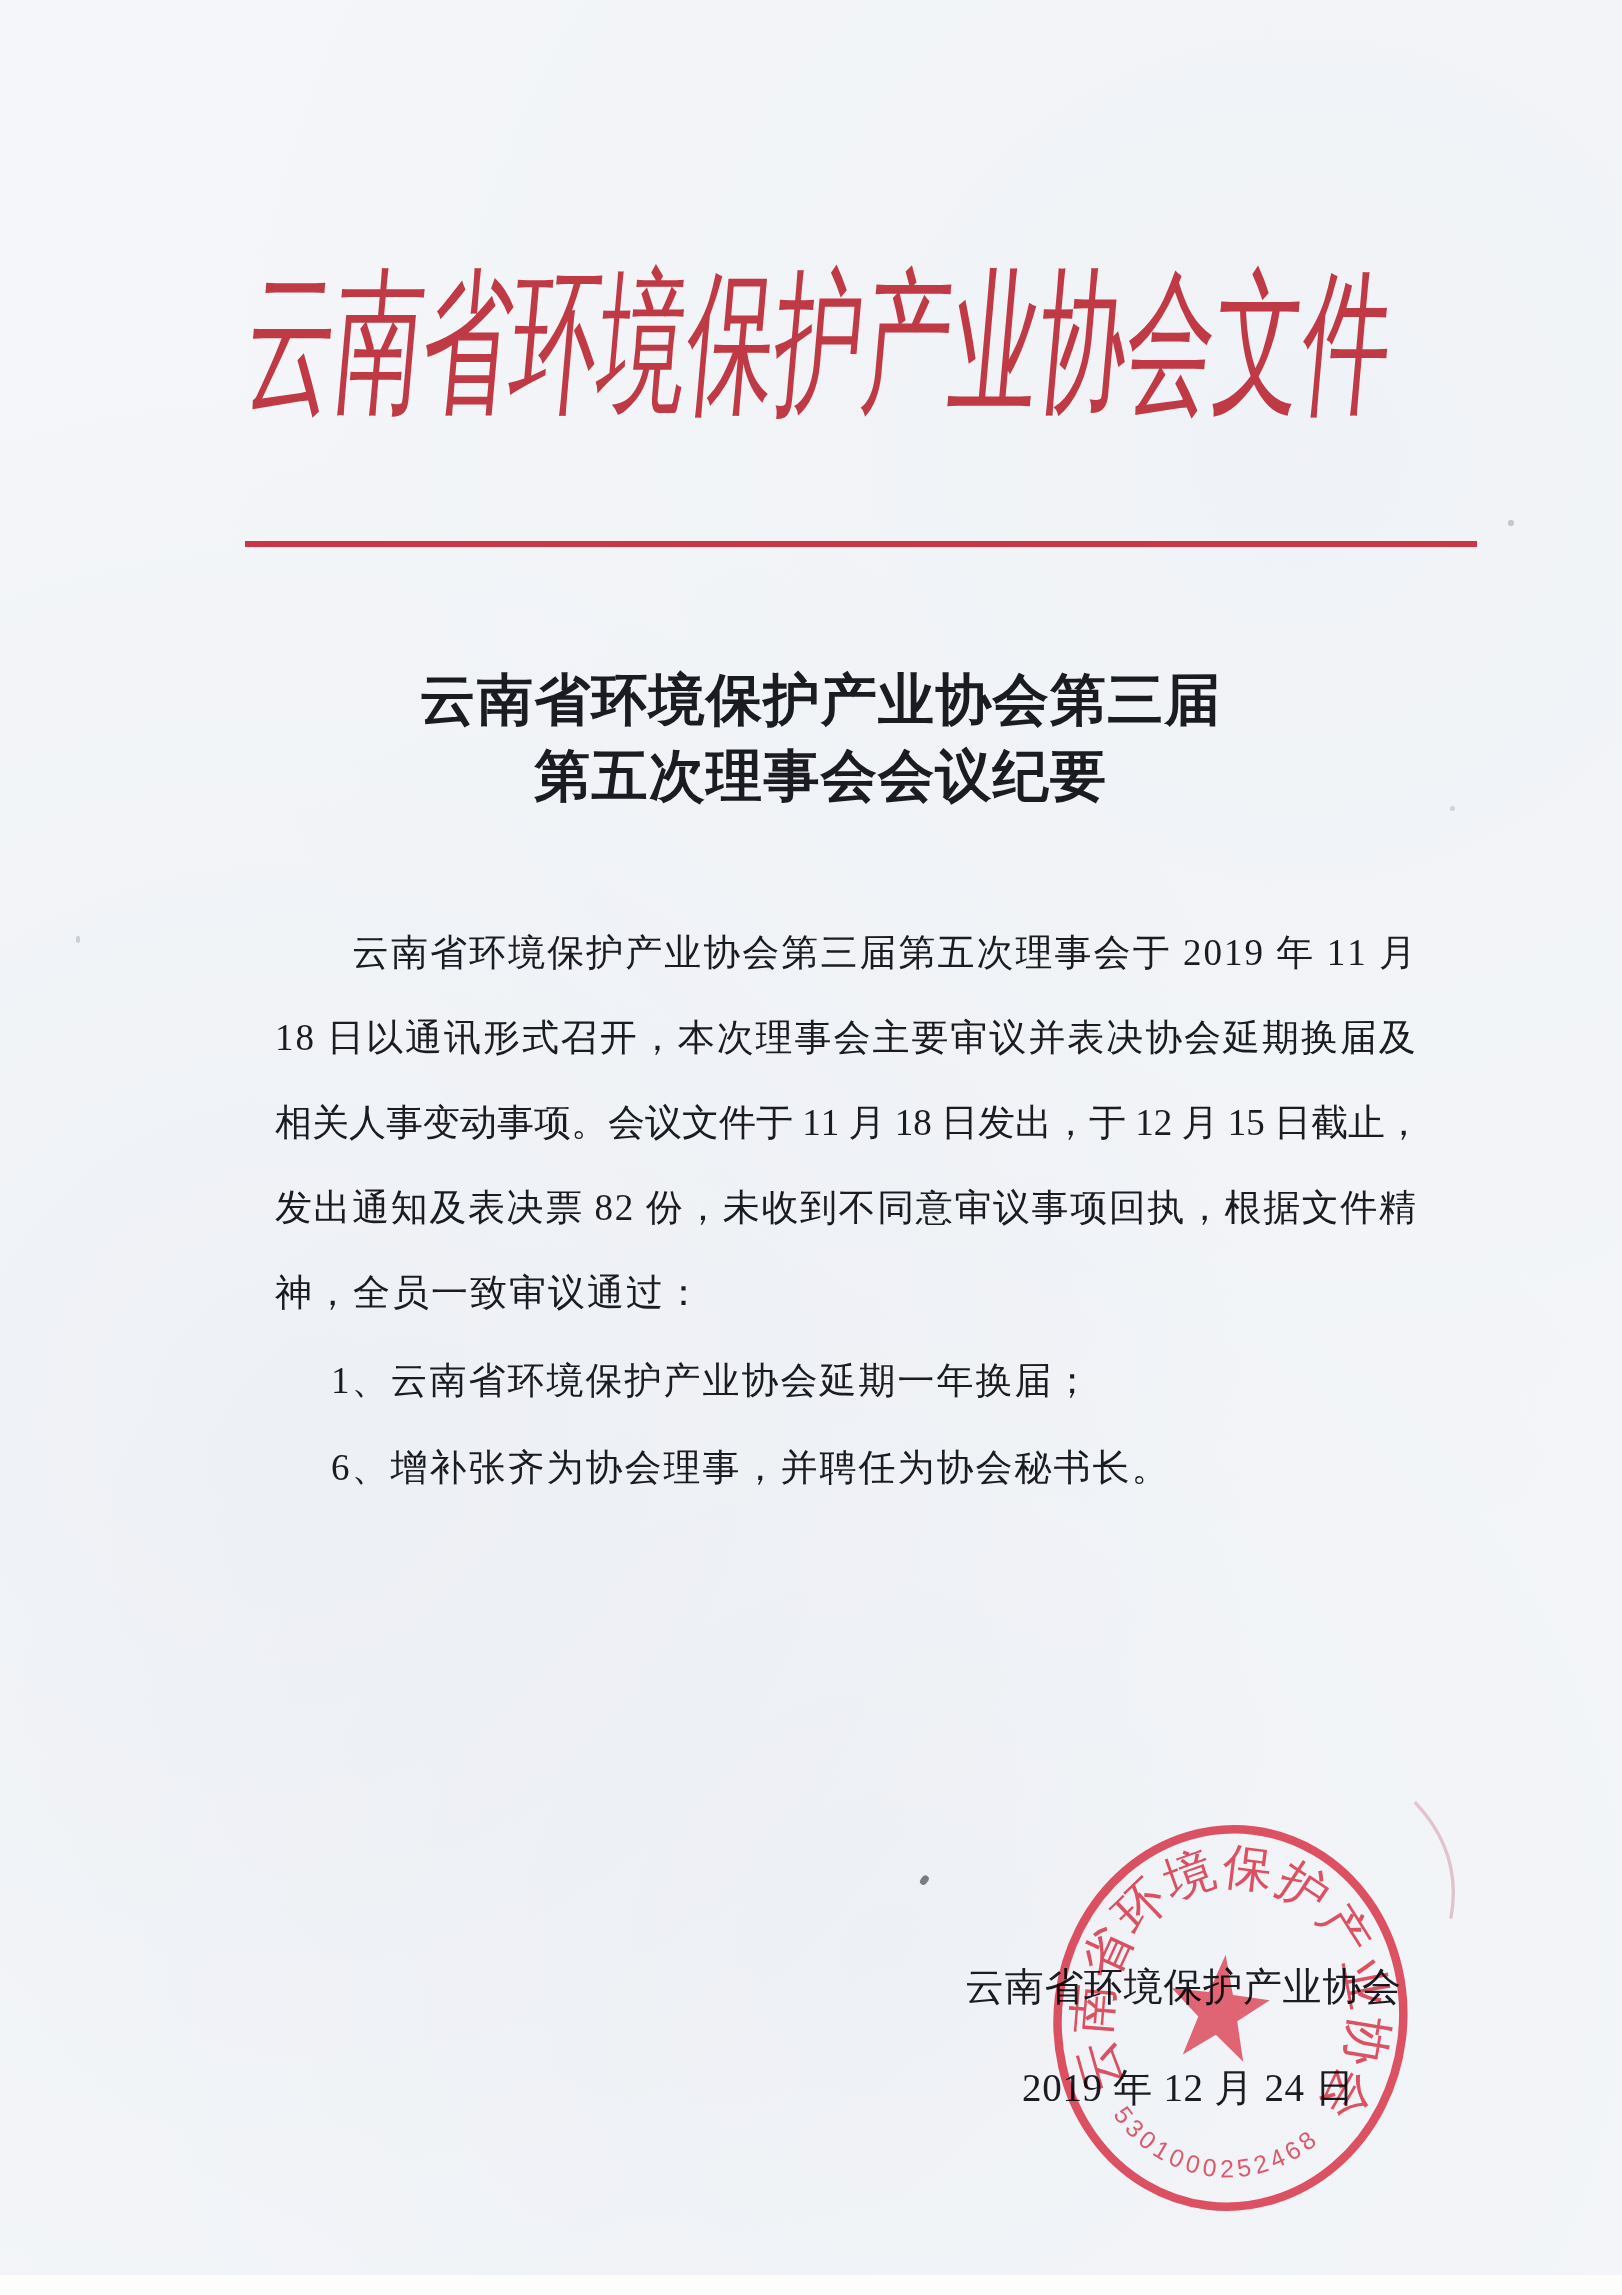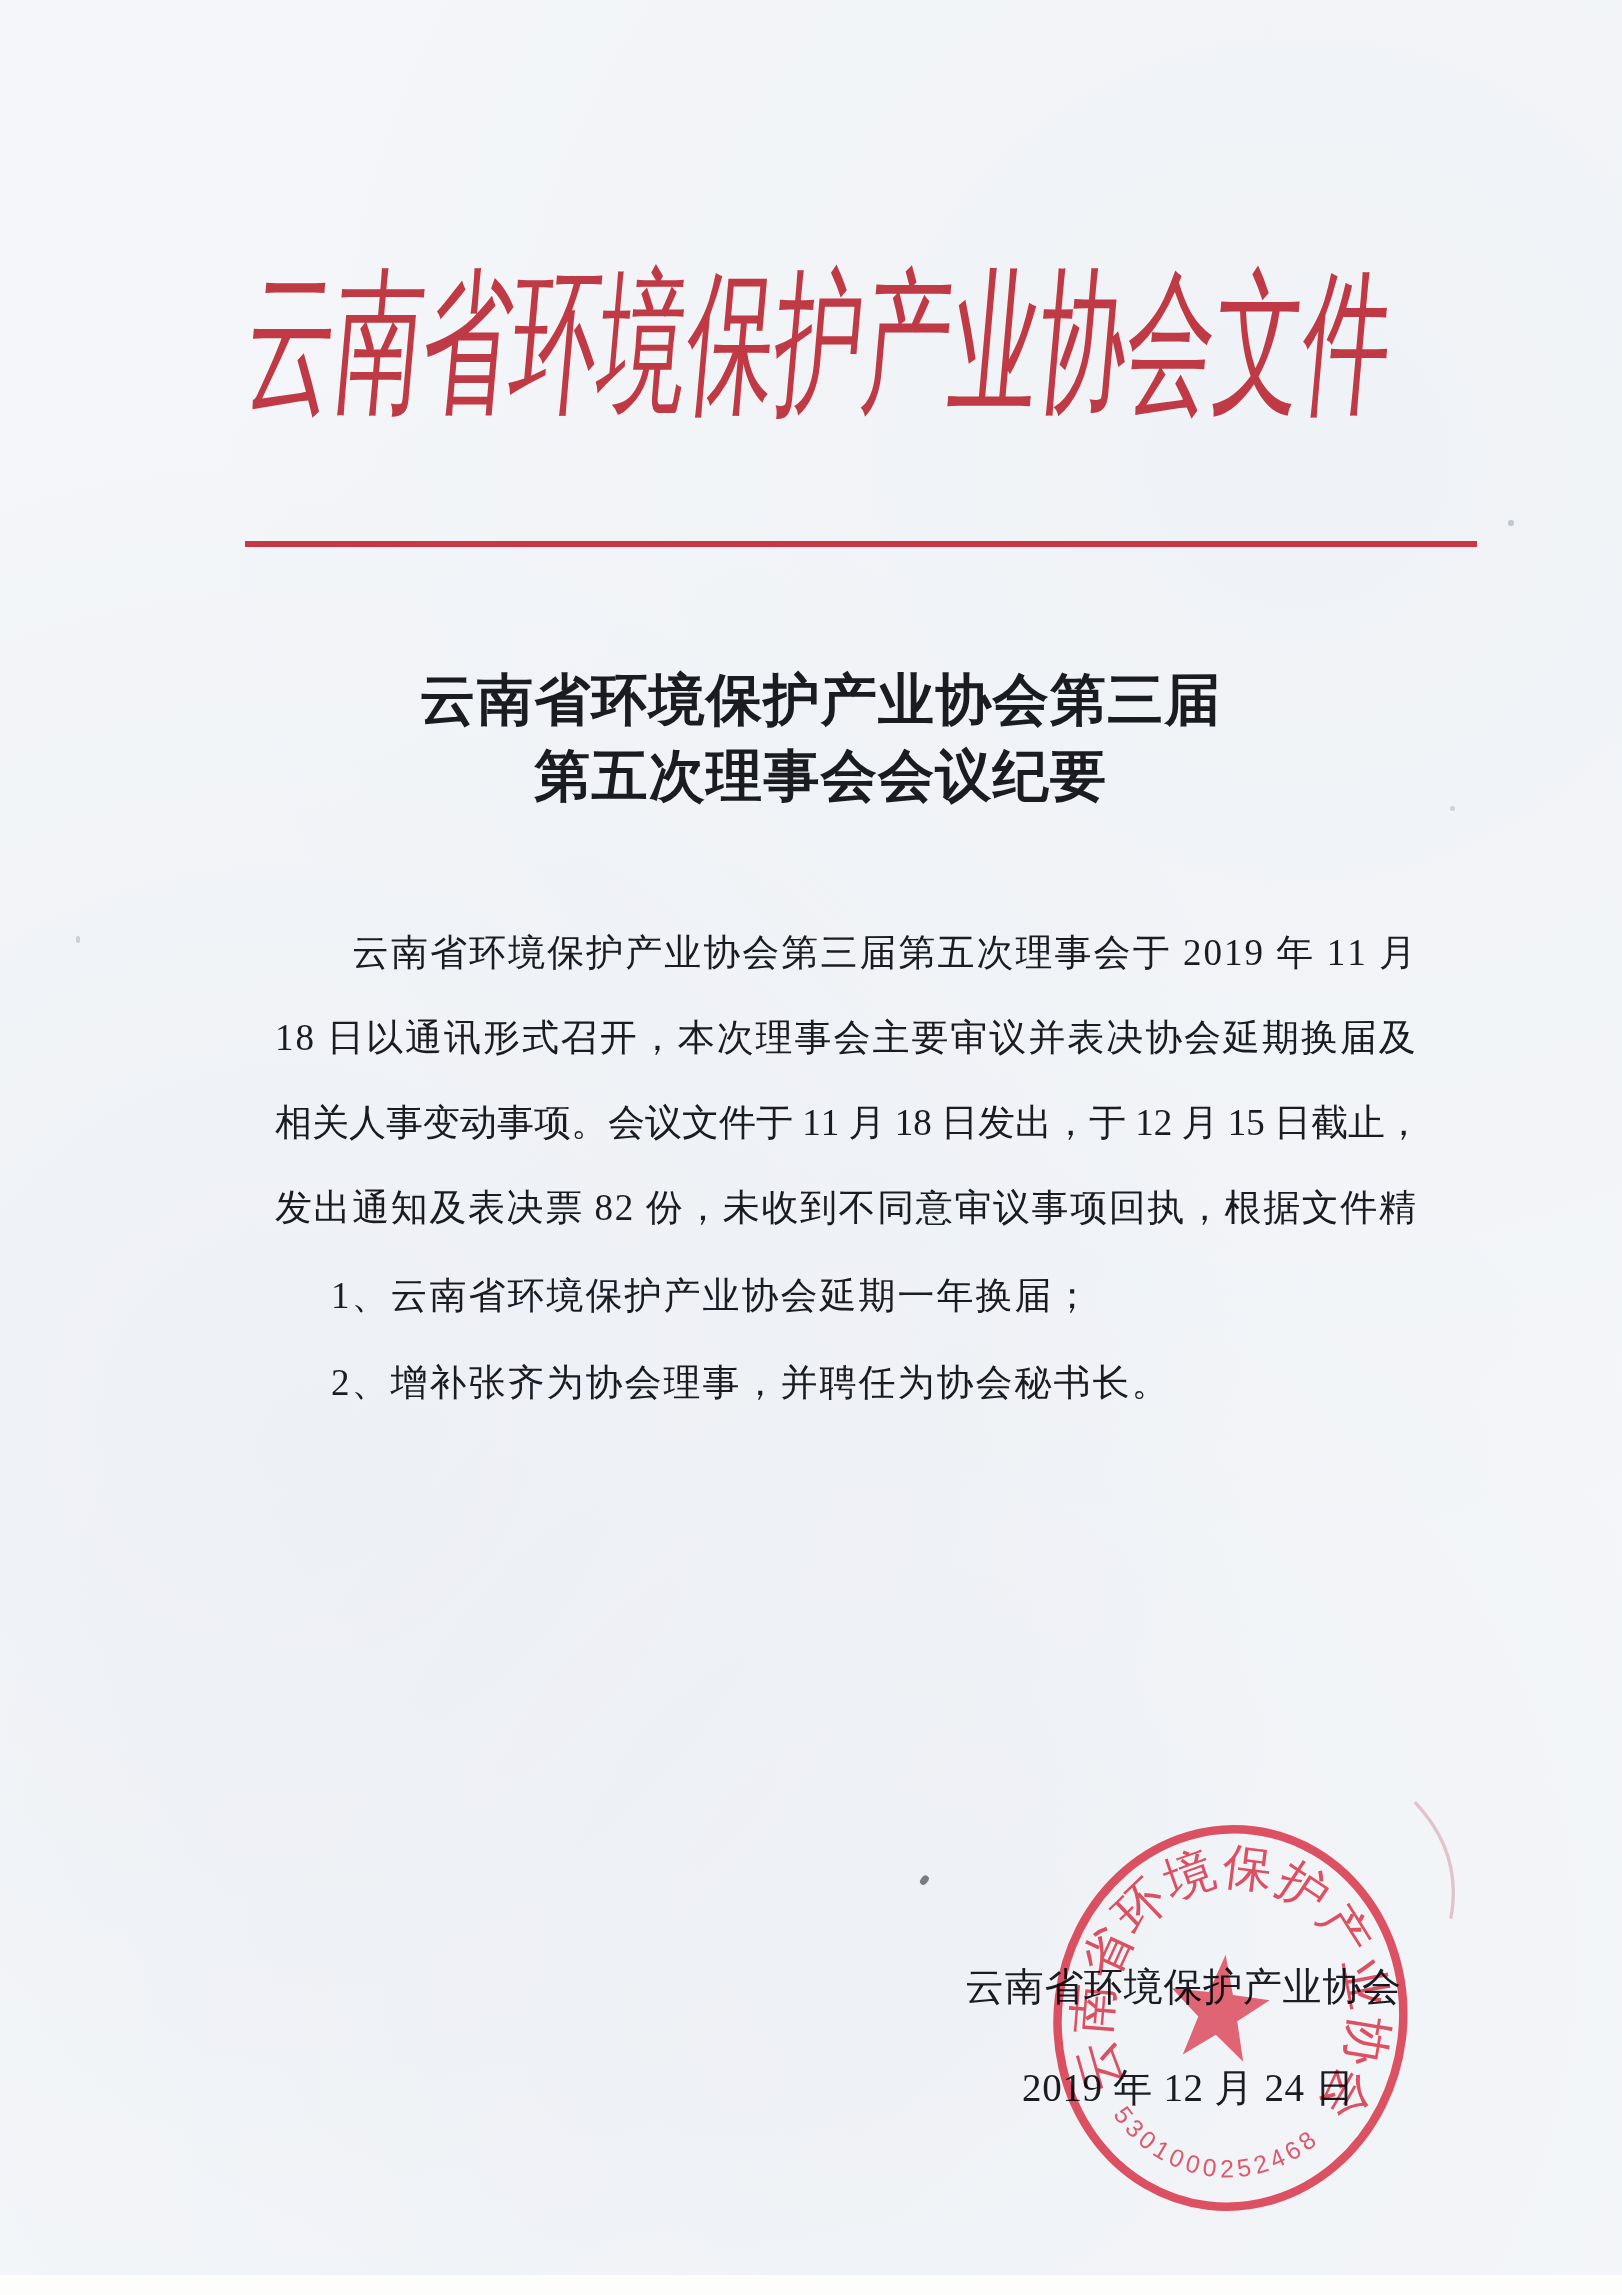--- a/index.html
+++ b/index.html
@@ -230,22 +230,23 @@
         <span class="ch">项</span>
         <span class="ch">回</span>
         <span class="ch">执</span>
         <span class="ch">，</span>
         <span class="ch">根</span>
         <span class="ch">据</span>
         <span class="ch">文</span>
         <span class="ch">件</span>
         <span class="ch">精</span>
       </div>
+    <div class="pline">神，全员一致审议通过：</div>
     <div class="item">1、云南省环境保护产业协会延期一年换届；</div>
-    <div class="item">2、增补张齐为协会理事，并聘任为协会秘书长。</div>
+    <div class="item">6、增补张齐为协会理事，并聘任为协会秘书长。</div>
   </div>
 
   <div class="sig">云南省环境保护产业协会</div>
   <div class="date">2019 年 12 月 24 日</div>
 
   <svg class="seal" width="497" height="484" viewBox="0 0 760 740" xmlns="http://www.w3.org/2000/svg">
     <g transform="translate(360,370) rotate(7)">
       <ellipse cx="0" cy="0" rx="264" ry="289" fill="none" stroke="#e84558" stroke-width="13"></ellipse>
       <path id="ringArc" d="M -145.8 126.3 A 185 205 0 1 1 145.8 126.3" fill="none"></path>
       <text class="ring">

